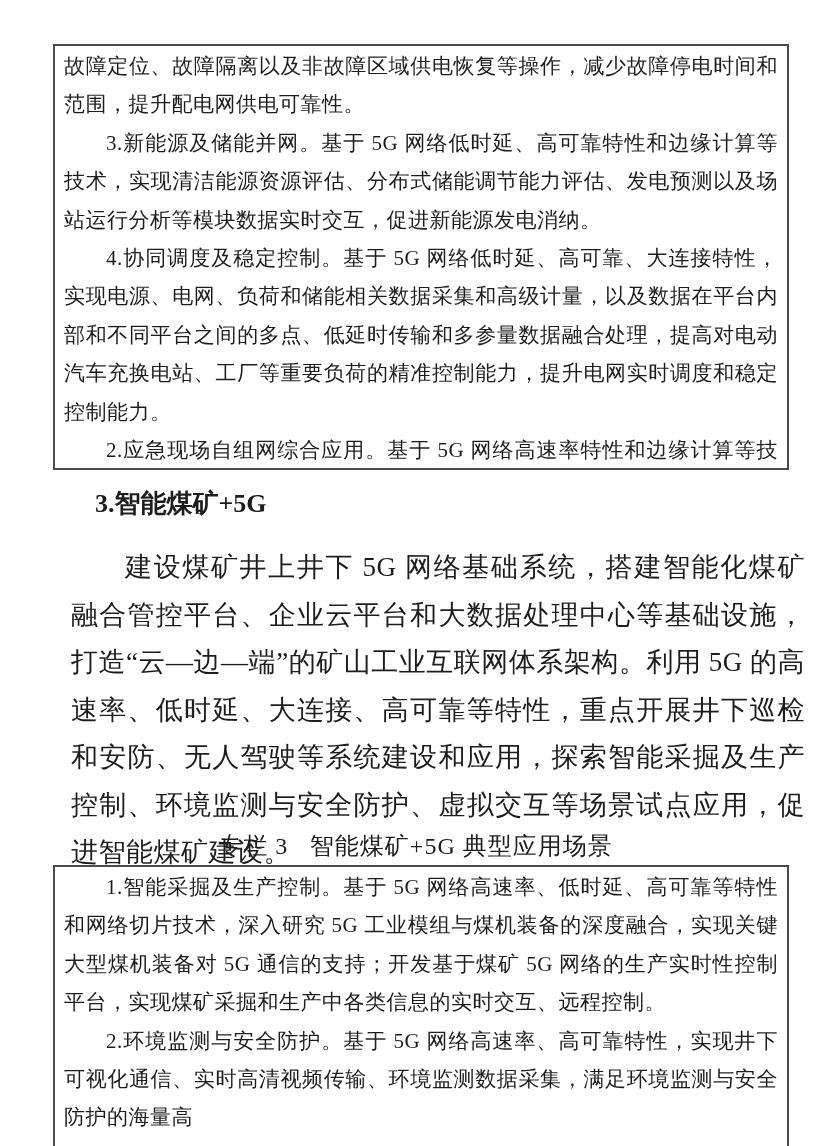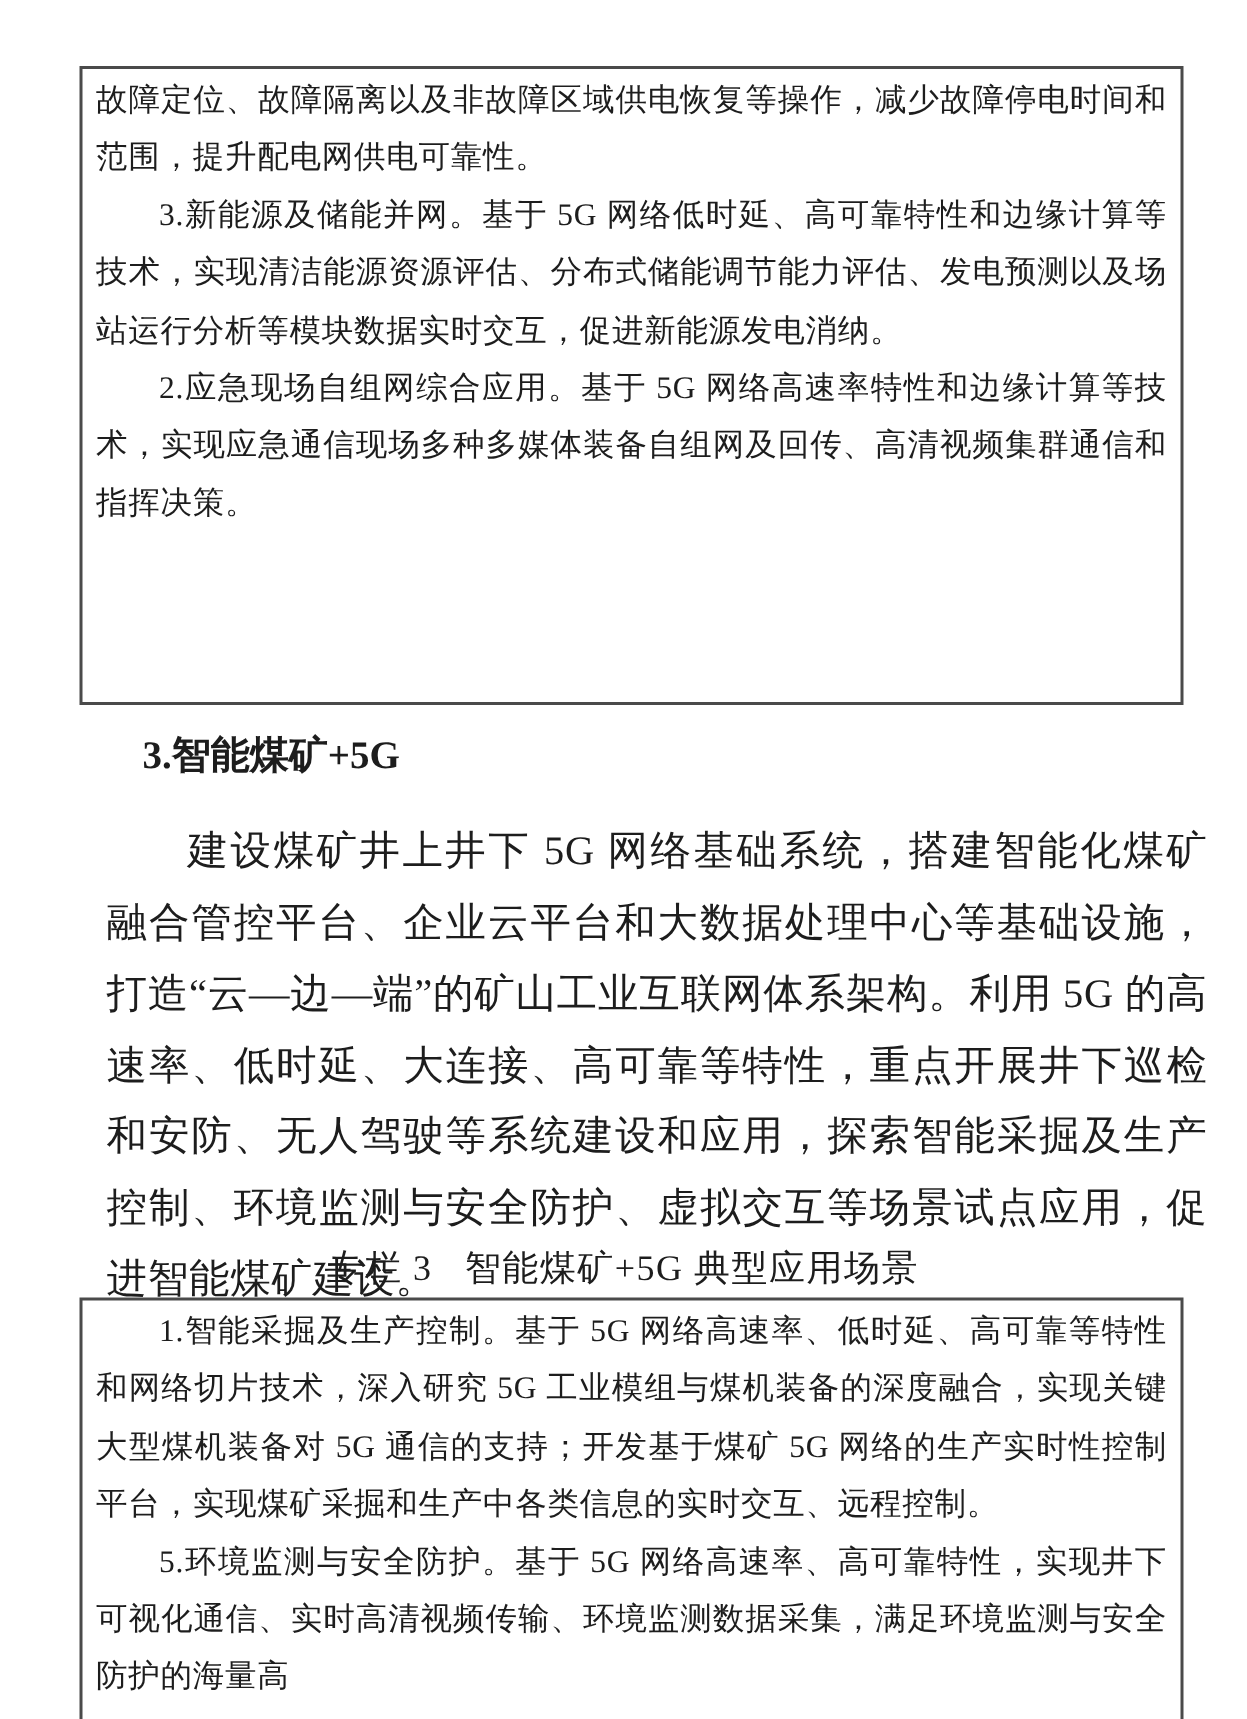--- a/index.html
+++ b/index.html
@@ -81,29 +81,30 @@
   .column-title .label { margin-right: 0.9em; }
 </style>
 </head>
 <body>
 
 <div class="page">
 
   <div class="textbox box1">
     <p><span>故障定位、故障隔离以及非故障区域供电恢复等操作，减少故障停电时间和范围，提升配电网供电可靠性。</span></p>
     <p class="indent"><span class="lead">3.新能源及储能并网。</span><span>基于 5G 网络低时延、高可靠特性和边缘计算等技术，实现清洁能源资源评估、分布式储能调节能力评估、发电预测以及场站运行分析等模块数据实时交互，促进新能源发电消纳。</span></p>
+    <p class="indent"><span class="lead">4.协同调度及稳定控制。</span><span>基于 5G 网络低时延、高可靠、大连接特性，实现电源、电网、负荷和储能相关数据采集和高级计量，以及数据在平台内部和不同平台之间的多点、低延时传输和多参量数据融合处理，提高对电动汽车充换电站、工厂等重要负荷的精准控制能力，提升电网实时调度和稳定控制能力。</span></p>
     <p class="indent"><span class="lead">2.应急现场自组网综合应用。</span><span>基于 5G 网络高速率特性和边缘计算等技术，实现应急通信现场多种多媒体装备自组网及回传、高清视频集群通信和指挥决策。</span></p>
   </div>
 
   <h2 class="heading">3.智能煤矿+5G</h2>
 
   <p class="body-para">建设煤矿井上井下 5G 网络基础系统，搭建智能化煤矿融合管控平台、企业云平台和大数据处理中心等基础设施，打造“云—边—端”的矿山工业互联网体系架构。利用 5G 的高速率、低时延、大连接、高可靠等特性，重点开展井下巡检和安防、无人驾驶等系统建设和应用，探索智能采掘及生产控制、环境监测与安全防护、虚拟交互等场景试点应用，促进智能煤矿建设。</p>
 
   <div class="column-title">
     <span class="label">专栏 3</span><span>智能煤矿+5G 典型应用场景</span>
   </div>
 
   <div class="textbox box2">
     <p class="indent"><span class="lead">1.智能采掘及生产控制。</span><span>基于 5G 网络高速率、低时延、高可靠等特性和网络切片技术，深入研究 5G 工业模组与煤机装备的深度融合，实现关键大型煤机装备对 5G 通信的支持；开发基于煤矿 5G 网络的生产实时性控制平台，实现煤矿采掘和生产中各类信息的实时交互、远程控制。</span></p>
-    <p class="indent"><span class="lead">5.环境监测与安全防护。</span><span>基于 5G 网络高速率、高可靠特性，实现井下可视化通信、实时高清视频传输、环境监测数据采集，满足环境监测与安全防护的海量高</span></p>
+    <p class="indent"><span class="lead">2.环境监测与安全防护。</span><span>基于 5G 网络高速率、高可靠特性，实现井下可视化通信、实时高清视频传输、环境监测数据采集，满足环境监测与安全防护的海量高</span></p>
   </div>
 
 </div>
 
 </body></html>

